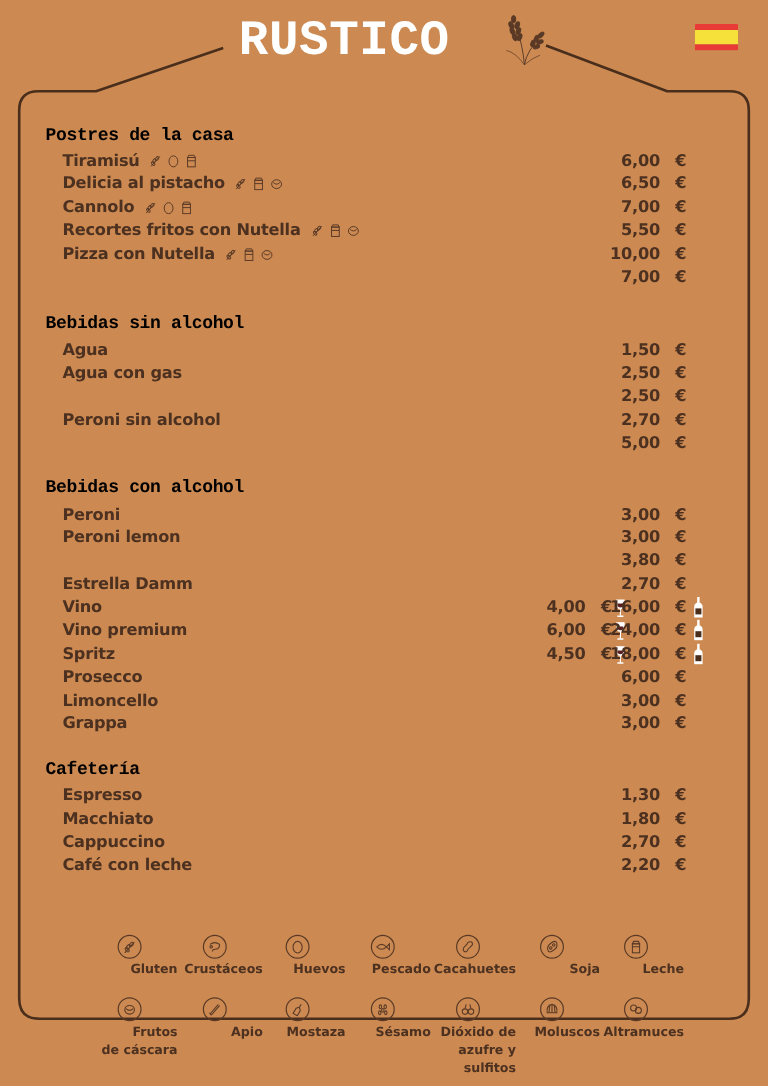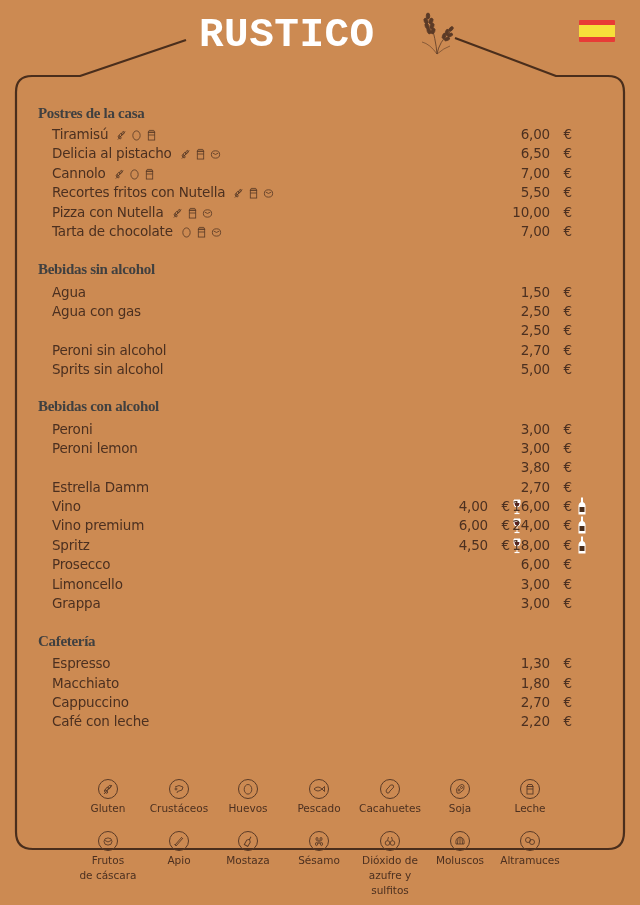--- a/index.html
+++ b/index.html
@@ -15,45 +15,45 @@
     font-family:Liberation Mono, monospace; font-weight:bold; font-size:41px;
     color:#fff; letter-spacing:0.5px; line-height:46px;
   }
   .wheat { position:absolute; left:416px; top:10px; width:42px; height:46px; }
   .flag { position:absolute; left:579px; top:20px; width:36px; height:22px; border-radius:1px; overflow:hidden; }
   .flag .r { height:5px; background:#e83b36; }
   .flag .y { height:12px; background:#f6e03a; }
 
   .section-title {
     position:absolute; left:38px;
-    font-family:Liberation Serif, serif; font-weight:bold; font-size:15px;
-    color:#404040; letter-spacing:-0.3px;
+    font-family:Liberation Mono, monospace; font-weight:bold; font-size:15px;
+    color:#000000; letter-spacing:-0.3px;
   }
   .item {
     position:absolute; left:52px; height:19px; width:560px;
-    font-size:13.5px; font-weight:normal; color:#4c3020; line-height:19px;
+    font-size:13.5px; font-weight:bold; color:#4c3020; line-height:19px;
     letter-spacing:-0.2px;
   }
   .item .name { position:absolute; left:0; top:0; white-space:nowrap; }
   .item .allergens { display:inline-flex; gap:4px; margin-left:8px; vertical-align:-2px; }
   .item .allergens svg { width:11px; height:12px; }
   .price {
     position:absolute; right:40px; top:0; width:80px; text-align:right; white-space:nowrap;
   }
   .price .cur { display:inline-block; width:22px; text-align:right; }
   .glass-price {
     position:absolute; right:102px; top:0; width:80px; text-align:right; white-space:nowrap;
   }
   .glass-price .cur { display:inline-block; width:22px; text-align:right; }
   .glass-icon { position:absolute; right:91px; top:2px; width:8px; height:16px; }
   .bottle-icon { position:absolute; right:26px; top:0px; width:8px; height:18px; }
 
   .legend-item {
-    position:absolute; width:80px; text-align:center;
-    font-size:10.5px; font-weight:normal; color:#4c3020; line-height:15px;
+    position:absolute; width:80px; text-align:right;
+    font-size:10.5px; font-weight:bold; color:#4c3020; line-height:15px;
   }
   .legend-item .ic {
     display:block; margin:0 auto 2px auto; width:20px; height:20px;
     border:1.3px solid #5a3a26; border-radius:50%; box-sizing:border-box;
     position:relative;
   }
   .legend-item .ic svg { position:absolute; left:3px; top:3px; width:12px; height:12px; }
 </style>
 </head>
 <body>
@@ -214,38 +214,20 @@
           <g fill="none" stroke="#5a3a26" stroke-width="0.9">
             <ellipse cx="6" cy="6.5" rx="4.5" ry="4"></ellipse>
             <path d="M3,5 Q6,8 9,5"></path>
           </g>
         </svg>
   </span></span>
   <span class="price"><span>10,00</span><span class="cur">€</span></span>
 </div>
 
 <div class="item" style="top:222px">
-  <span class="name"><span>Tarta de chocolate</span><span class="allergens">
-    <svg viewBox="0 0 12 12">
-          <ellipse cx="6" cy="6.5" rx="4" ry="5" fill="none" stroke="#5a3a26" stroke-width="0.9"></ellipse>
-        </svg>
-    <svg viewBox="0 0 12 12">
-          <g fill="none" stroke="#5a3a26" stroke-width="0.9">
-            <rect x="2.5" y="3" width="7" height="8.5"></rect>
-            <path d="M3.5,1 L8.5,1 L9.5,3 L2.5,3 Z"></path>
-            <line x1="2.5" y1="6" x2="9.5" y2="6"></line>
-          </g>
-        </svg>
-    <svg viewBox="0 0 12 12">
-          <g fill="none" stroke="#5a3a26" stroke-width="0.9">
-            <ellipse cx="6" cy="6.5" rx="4.5" ry="4"></ellipse>
-            <path d="M3,5 Q6,8 9,5"></path>
-          </g>
-        </svg>
-  </span></span>
   <span class="price"><span>7,00</span><span class="cur">€</span></span>
 </div>
 
 <div class="section-title" style="top:261px">Bebidas sin alcohol</div>
 
 <div class="item" style="top:283px">
   <span class="name">Agua</span>
   <span class="price"><span>1,50</span><span class="cur">€</span></span>
 </div>
 <div class="item" style="top:302px">
@@ -253,21 +235,20 @@
   <span class="price"><span>2,50</span><span class="cur">€</span></span>
 </div>
 <div class="item" style="top:321px">
   <span class="price"><span>2,50</span><span class="cur">€</span></span>
 </div>
 <div class="item" style="top:341px">
   <span class="name">Peroni sin alcohol</span>
   <span class="price"><span>2,70</span><span class="cur">€</span></span>
 </div>
 <div class="item" style="top:360px">
-  <span class="name">Sprits sin alcohol</span>
   <span class="price"><span>5,00</span><span class="cur">€</span></span>
 </div>
 
 <div class="section-title" style="top:398px">Bebidas con alcohol</div>
 
 <div class="item" style="top:420px">
   <span class="name">Peroni</span>
   <span class="price"><span>3,00</span><span class="cur">€</span></span>
 </div>
 <div class="item" style="top:439px">

